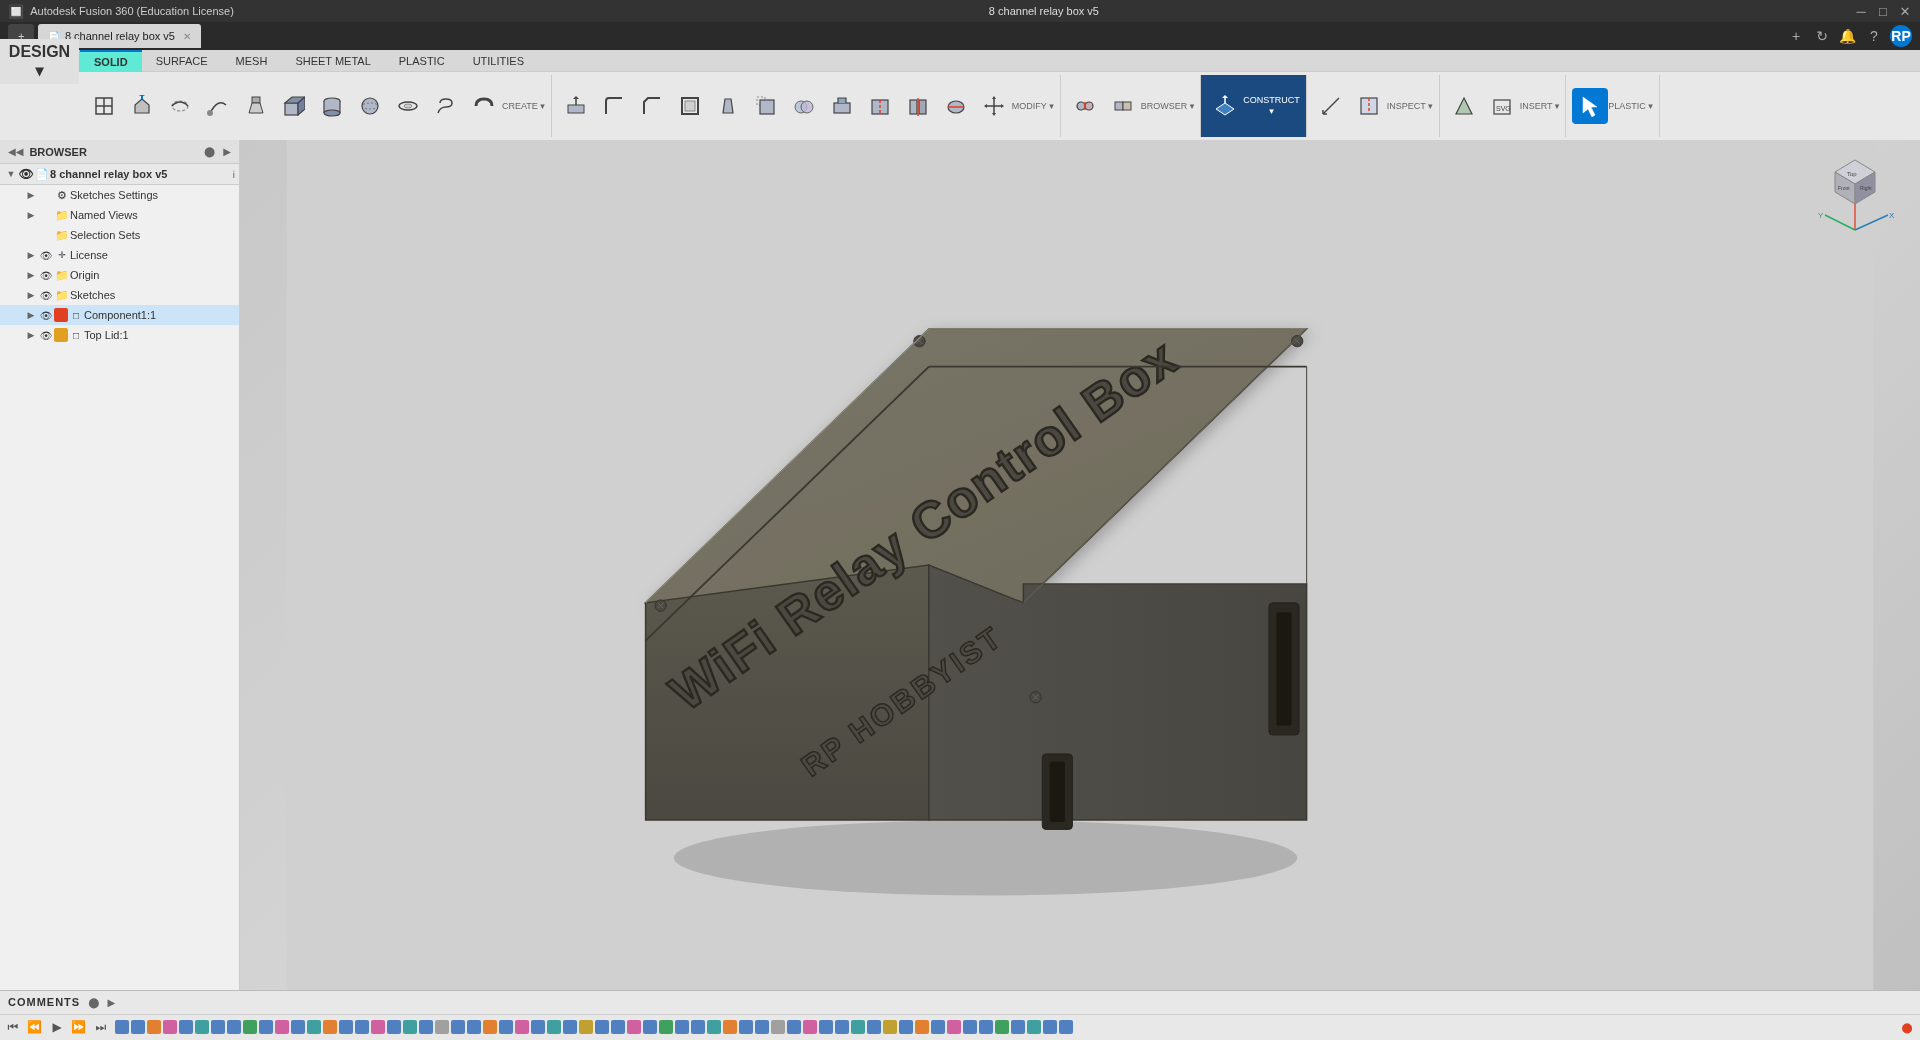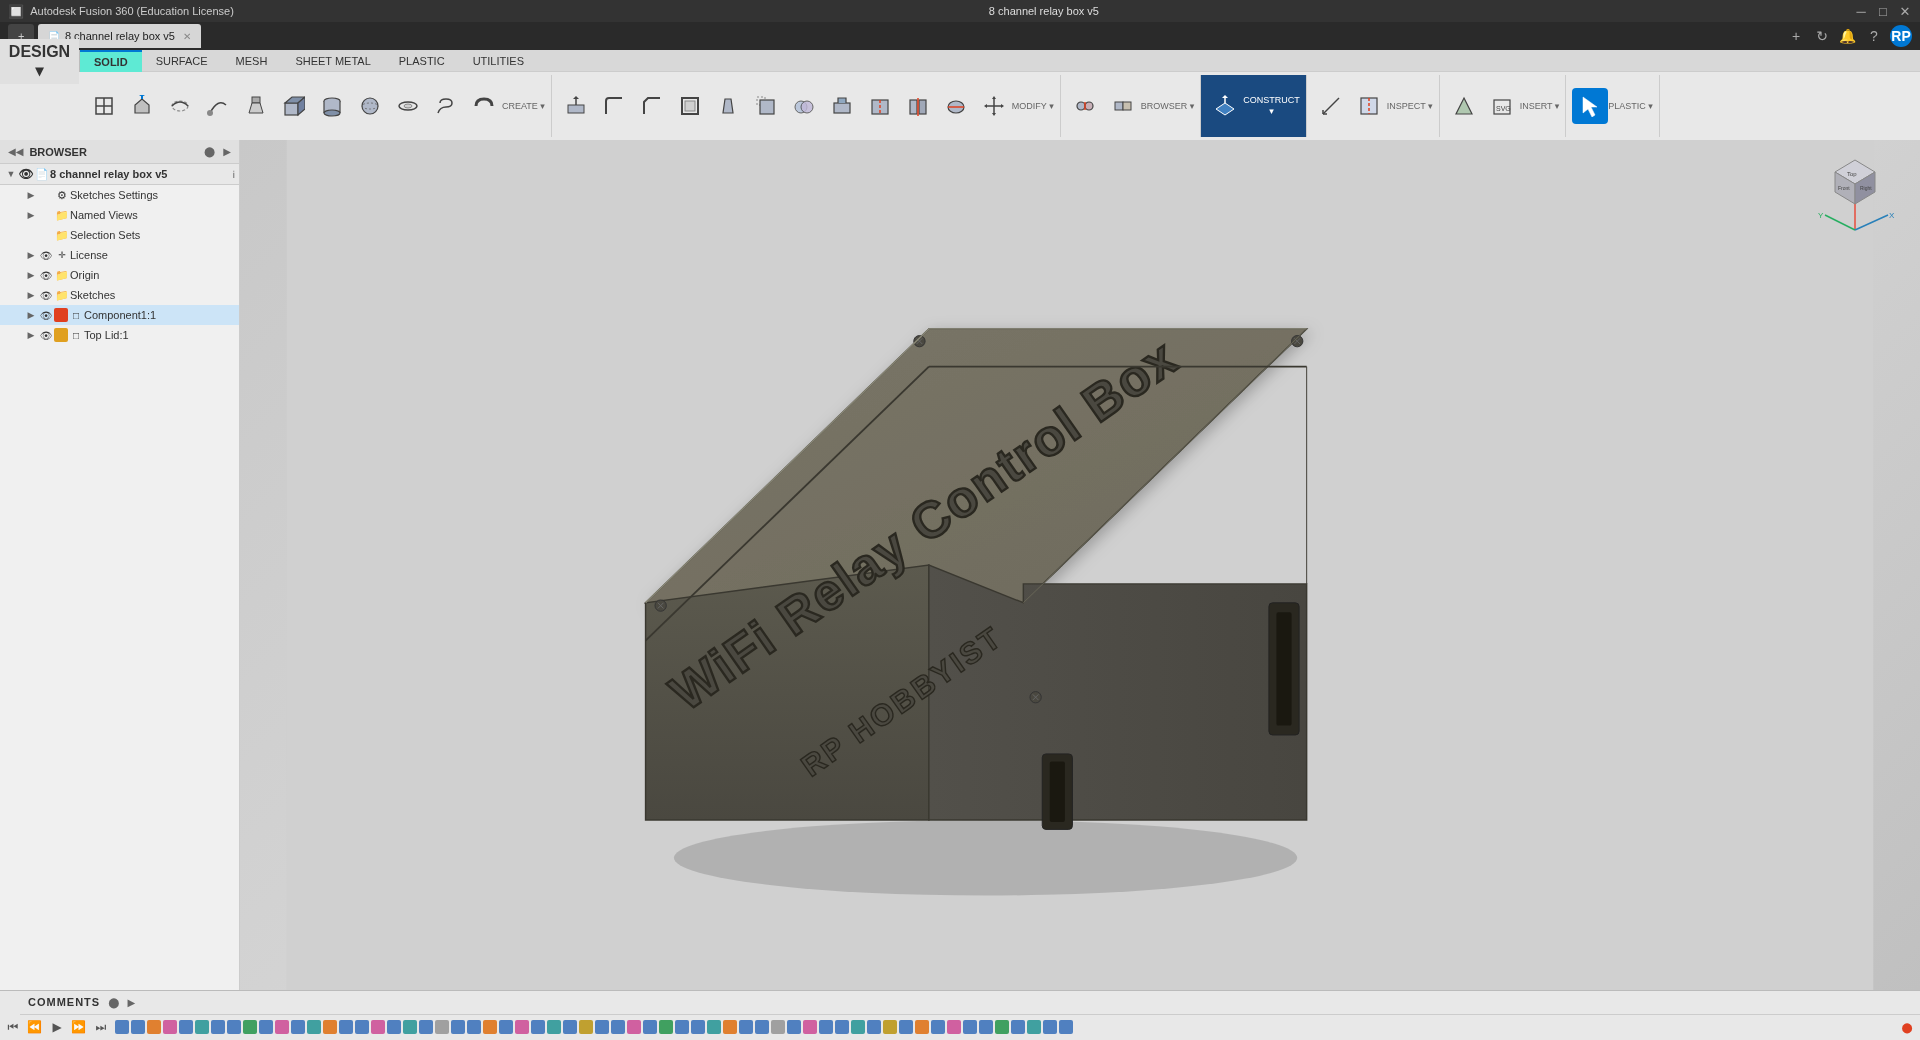--- a/index.html
+++ b/index.html
@@ -286,21 +286,20 @@
       flex-direction: column;
       z-index: 97;
     }
     #comments-bar {
       height: 24px;
       display: flex;
       align-items: center;
       padding: 0 8px;
       border-bottom: 1px solid #ccc;
       gap: 8px;
-      margin-left: 20px;
     }
     .comments-label {
       font-size: 11px;
       font-weight: bold;
       color: #333;
       letter-spacing: 1px;
     }
     .comments-action { font-size: 10px; background: transparent; border: none; cursor: pointer; color: #666; }
     #timeline-bar {
       height: 26px;

